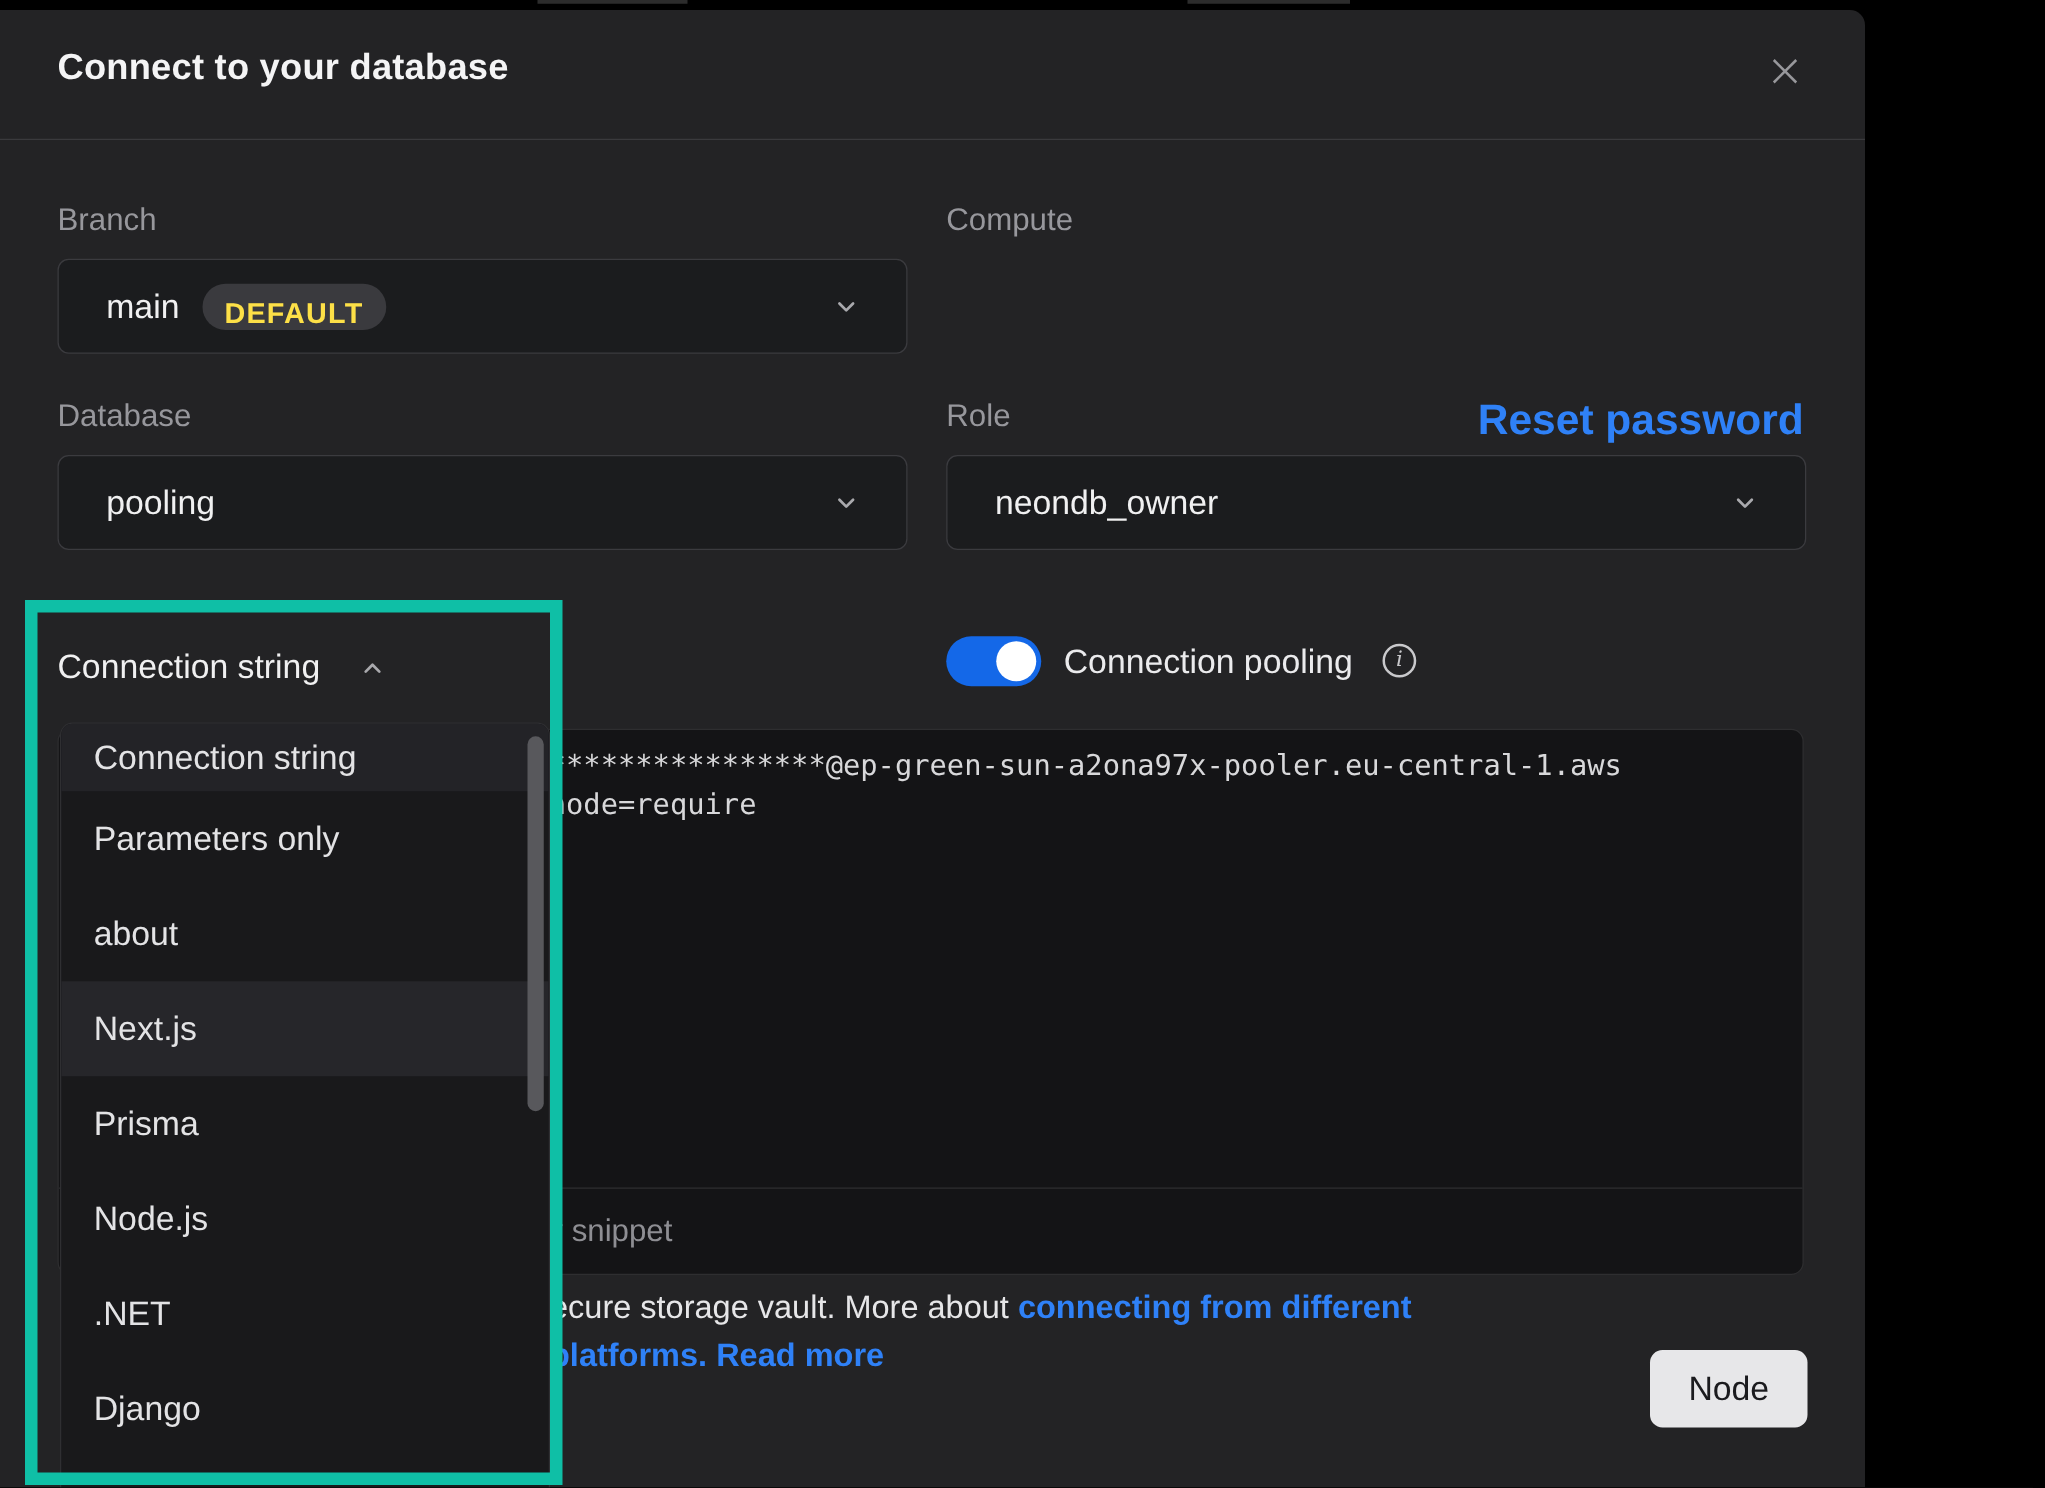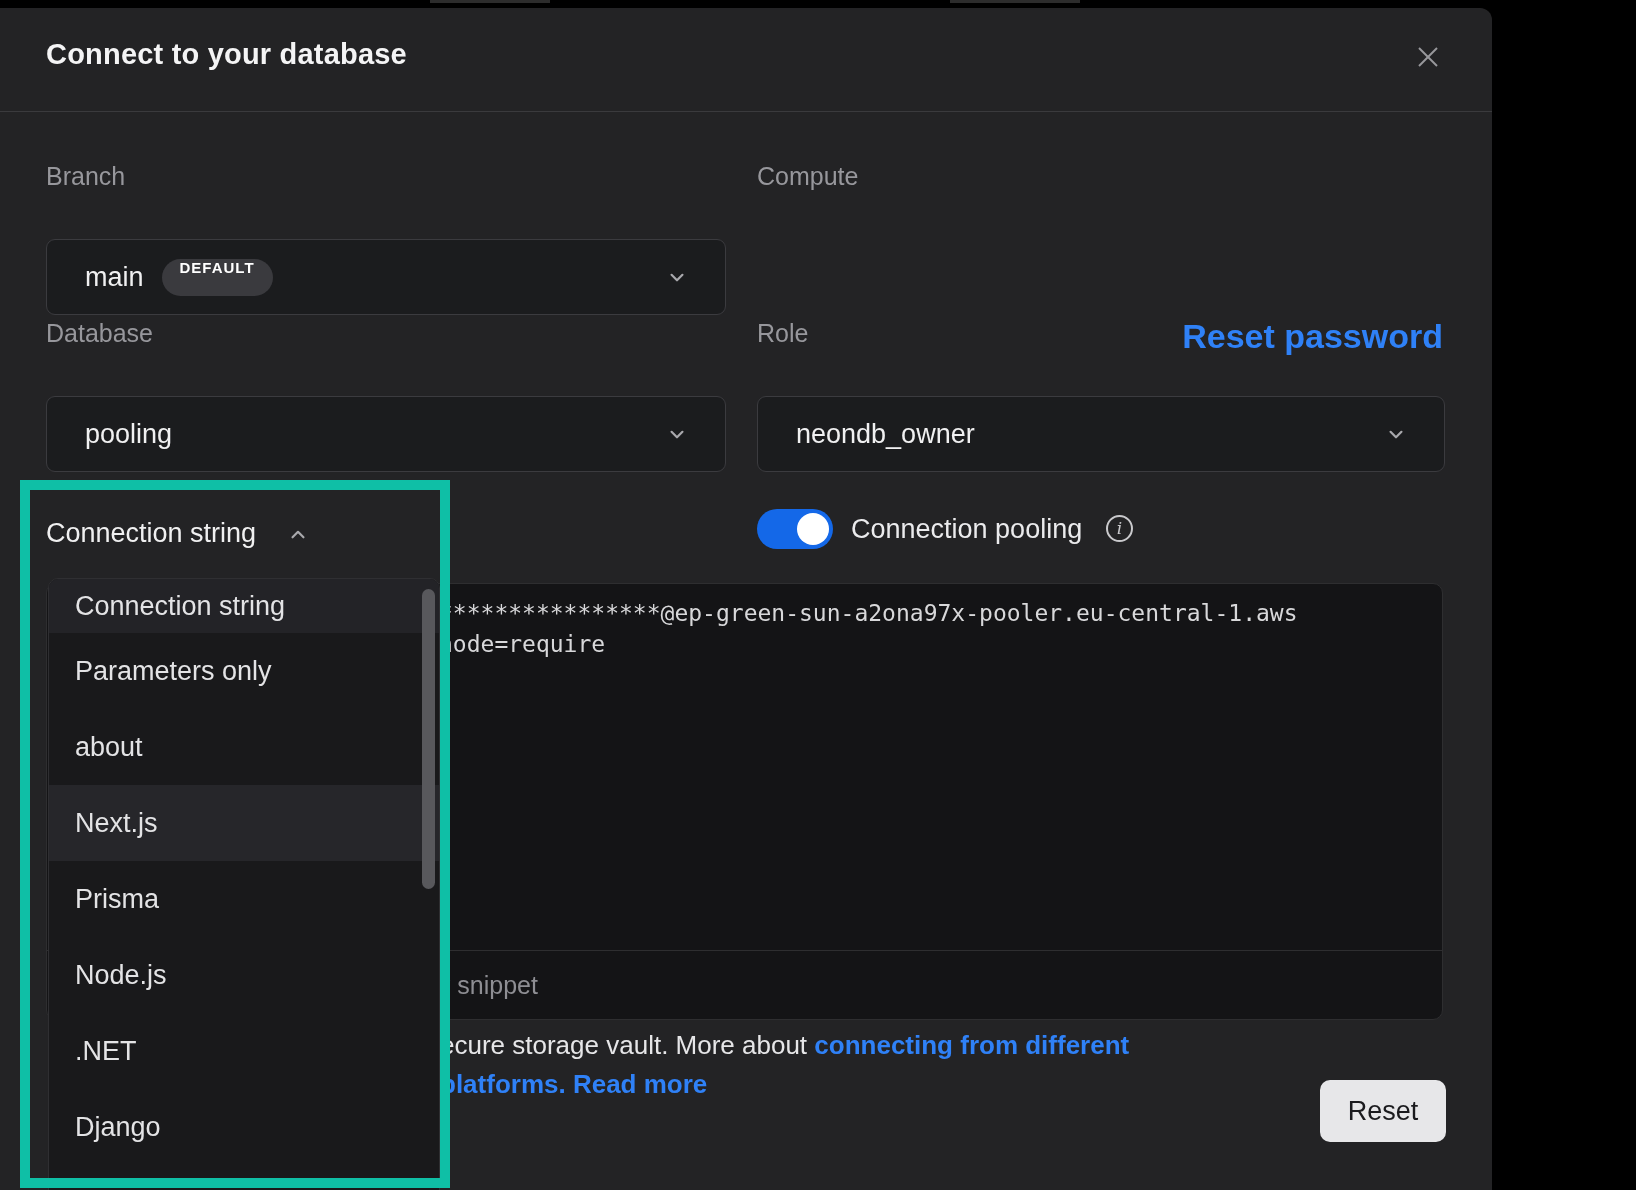--- a/index.html
+++ b/index.html
@@ -14,23 +14,23 @@
     -webkit-font-smoothing:antialiased;
   }
   .abs{position:absolute;}
   
   .modal{left:0;top:8px;width:1492px;height:1182px;background:#232325;border-radius:0 12px 0 0;}
   .modal-header{left:0;top:8px;width:1492px;height:104px;border-bottom:1px solid #3a3a3d;box-sizing:border-box;}
   .title{left:46px;top:38px;font-size:29px;font-weight:600;color:#f4f4f5;letter-spacing:.2px;}
   .xbtn{left:1406px;top:35px;width:44px;height:44px;display:flex;align-items:center;justify-content:center;cursor:pointer;}
   
   .flabel{font-size:25px;color:#97979c;}
-  .field{background:#1b1c1e;border:1px solid #3b3b3f;border-radius:9px;box-sizing:border-box;display:flex;align-items:center;padding-left:38px;gap:18px;cursor:pointer;margin-top:32px;}
+  .field{background:#1b1c1e;border:1px solid #3b3b3f;border-radius:9px;box-sizing:border-box;display:flex;align-items:center;padding-left:38px;gap:18px;cursor:pointer;}
   .fvalue{font-size:27px;color:#f0f0f1;}
-  .pill{background:#3a3a3e;border-radius:19px;height:37px;display:flex;align-items:flex-start;padding:0 18px;font-size:15px;font-weight:600;color:#ffffff;letter-spacing:1px;}
+  .pill{background:#3a3a3e;border-radius:19px;height:37px;display:flex;align-items:flex-end;padding:0 18px;font-size:23px;font-weight:600;color:#fde047;letter-spacing:1px;}
   .pill .dot{width:11px;height:11px;border-radius:50%;background:#c6c6c9;margin-right:9px;}
   .chev{position:absolute;top:50%;transform:translateY(-50%);}
   .link{color:var(--blue);font-weight:700;}
   
   .sec-label{font-size:27px;color:#f0f0f1;}
   
   .toggle{left:757px;top:509px;width:76px;height:40px;border-radius:20px;background:var(--toggle-blue);cursor:pointer;}
   .knob{position:absolute;right:4px;top:4px;width:32px;height:32px;border-radius:50%;background:#fff;}
   .info{left:1106px;top:515px;width:27px;height:27px;border:2px solid #c9c9cc;border-radius:50%;box-sizing:border-box;display:flex;align-items:center;justify-content:center;color:#c9c9cc;font-family:"DejaVu Serif",serif;font-style:italic;font-size:17px;line-height:1;}
   
@@ -122,21 +122,21 @@
     <div class="codefooter">
       <span>Copy snippet</span>
     </div>
   </div>
 
   <div class="abs note">
     <span>ecure storage vault. More about </span><span class="link">connecting from different platforms.</span>
     <span class="link">Read more</span>
   </div>
 
-  <div class="abs closebtn">Reset</div>
+  <div class="abs closebtn">Node</div>
 
   <div class="abs ddpanel">
     <div id="dd-options">
         <div class="dd-item selected">Connection string</div>
         <div class="dd-item">Parameters only</div>
         <div class="dd-item">about</div>
         <div class="dd-item hovered">Next.js</div>
         <div class="dd-item">Prisma</div>
         <div class="dd-item">Node.js</div>
         <div class="dd-item">.NET</div>

